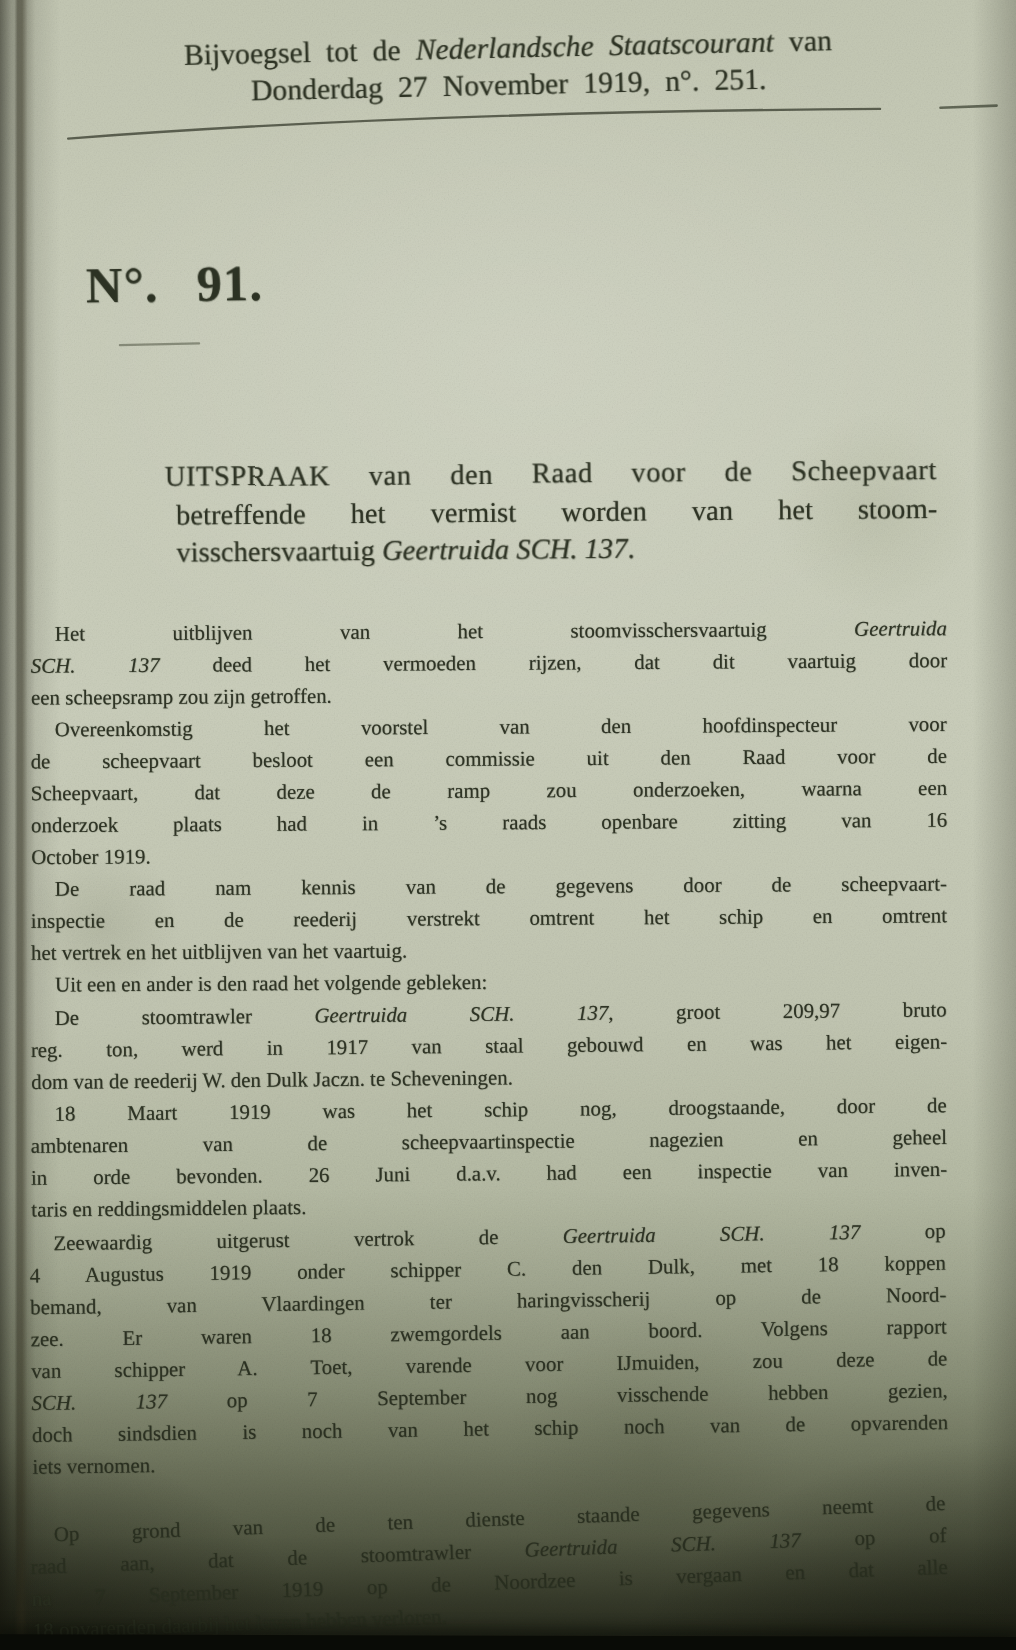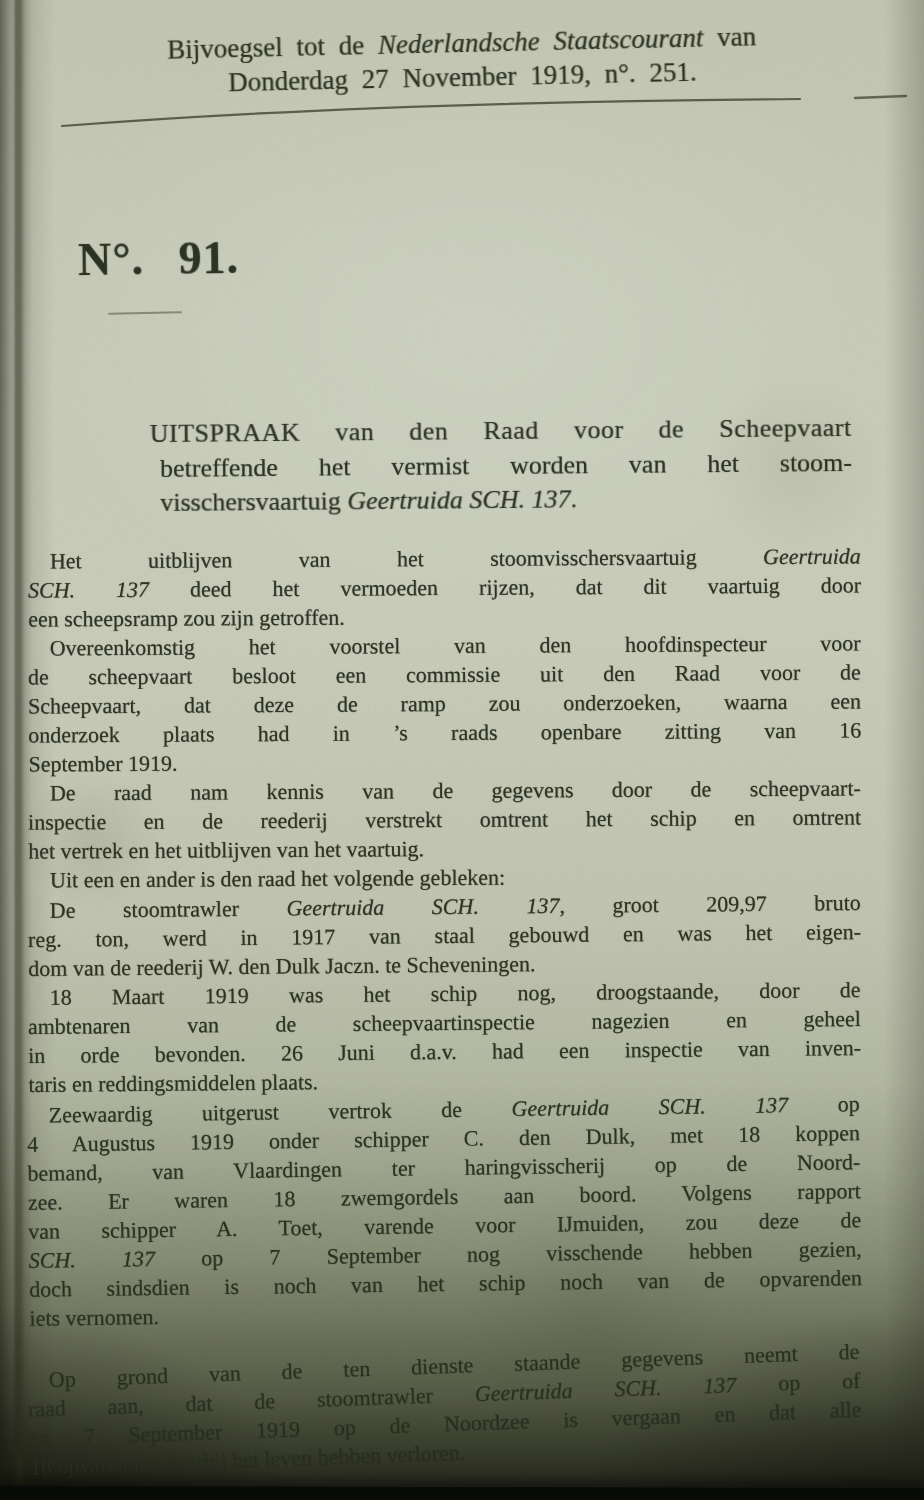--- a/index.html
+++ b/index.html
@@ -40,21 +40,21 @@
   
   .issue{position:absolute;top:232px;left:78px;font-size:46px;font-weight:bold;word-spacing:22px;letter-spacing:1px;transform:rotate(-.8deg);}
   .issue-underline{position:absolute;top:312px;left:108px;width:74px;height:2px;background:rgba(55,60,42,.45);transform:rotate(-1.2deg);border-radius:2px;}
   
   .verdict{position:absolute;top:414px;left:150px;width:702px;font-size:26px;line-height:34.5px;transform:rotate(-.5deg);}
   .verdict .ln{text-align:justify;text-align-last:justify;}
   .verdict .ln{padding-left:10px;}
   .verdict .ln.first{padding-left:0;letter-spacing:.5px;}
   .verdict .ln.lastln{text-align-last:left;}
   
-  .body{position:absolute;top:544px;left:28px;width:833px;font-size:22px;line-height:29px;font-family:Liberation Serif, serif;}
+  .body{position:absolute;top:560px;left:28px;width:833px;font-size:19px;line-height:29px;font-family:Liberation Serif, serif;}
   .para .ln{text-align:justify;text-align-last:justify;}
   .para .ln.first{padding-left:22px;}
   .para .ln.lastln{text-align-last:left;}
   .r0{transform:rotate(-.35deg);}
   .r1{transform:rotate(-.55deg);}
   .r2{transform:rotate(-.8deg);}
   .r3{transform:rotate(-2deg);transform-origin:75% 50%;margin-top:17px;}
   .bottom-band{position:absolute;left:-4px;right:-4px;bottom:-2px;height:15px;background:#090b06;box-shadow:0 -7px 12px rgba(9,11,6,.55);transform:rotate(.15deg);}
 </style>
 </head>
@@ -85,21 +85,21 @@
     <div class="para r0">
         <div class="ln first"><span>Het uitblijven van het stoomvisschersvaartuig </span><span class="it">Geertruida</span></div>
         <div class="ln"><span class="it">SCH. 137</span><span> deed het vermoeden rijzen, dat dit vaartuig door</span></div>
         <div class="ln lastln"><span>een scheepsramp zou zijn getroffen.</span></div>
       </div>
     <div class="para r0">
         <div class="ln first"><span>Overeenkomstig het voorstel van den hoofdinspecteur voor</span></div>
         <div class="ln"><span>de scheepvaart besloot een commissie uit den Raad voor de</span></div>
         <div class="ln"><span>Scheepvaart, dat deze de ramp zou onderzoeken, waarna een</span></div>
         <div class="ln"><span>onderzoek plaats had in ’s raads openbare zitting van 16</span></div>
-        <div class="ln lastln"><span>September 1919.</span></div>
+        <div class="ln lastln"><span>October 1919.</span></div>
       </div>
     <div class="para r0">
         <div class="ln first"><span>De raad nam kennis van de gegevens door de scheepvaart-</span></div>
         <div class="ln"><span>inspectie en de reederij verstrekt omtrent het schip en omtrent</span></div>
         <div class="ln lastln"><span>het vertrek en het uitblijven van het vaartuig.</span></div>
       </div>
     <div class="para r0">
         <div class="ln first lastln"><span>Uit een en ander is den raad het volgende gebleken:</span></div>
       </div>
     <div class="para r1">

